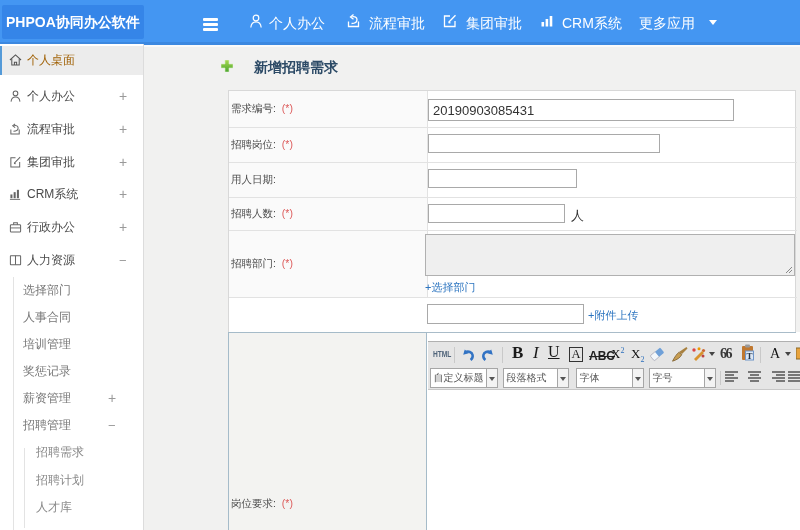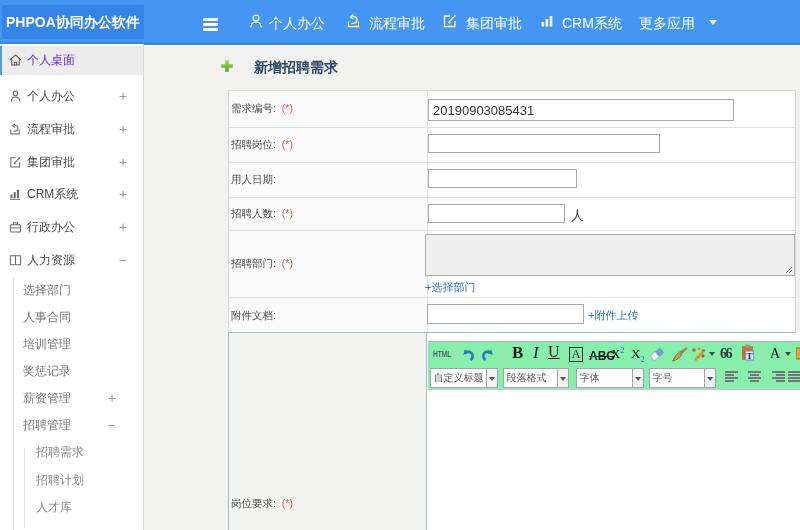--- a/index.html
+++ b/index.html
@@ -43,21 +43,21 @@
 .lbl { position:absolute; left:0; top:0; bottom:0; width:199px; background:#fafafa; border-right:1px solid #e2e2e2; }
 .lbl span.t { position:absolute; left:2px; top:50%; transform:translateY(-50%); font-size:10.5px; color:#4d4d4d; white-space:nowrap; }
 .req { color:#dd5c5c; margin-left:3px; }
 .inp { position:absolute; border:1px solid #a9a9a9; background:#fff; font-size:13px; color:#333; font-family:"Liberation Sans",sans-serif; padding-left:4px; }
 .lnk { position:absolute; font-size:11px; color:#2d75c0; }
 
 
 .edrow-lbl { position:absolute; left:228px; top:332px; width:199px; height:198px; background:#f3f3f1; border-left:1px solid #a5bbc9; border-top:1px solid #a5bbc9; border-right:1px solid #a5bbc9; }
 .edrow-lbl span.t { position:absolute; left:2px; top:164px; font-size:10.5px; color:#4d4d4d; }
 .ed { position:absolute; left:428px; top:341px; width:372px; height:189px; border-top:1px solid #b0b0b0; background:#fff; }
-.ed-tb { position:absolute; left:0; top:0; width:372px; height:48px; background:#86efac; border-bottom:1px solid #c8c8c8; }
+.ed-tb { position:absolute; left:0; top:0; width:372px; height:48px; background:#e5e5e5; border-bottom:1px solid #c8c8c8; }
 .tsep { position:absolute; top:5px; width:1px; height:16px; background:#c9c9c9; }
 .tb1 { position:absolute; top:0; height:24px; }
 svg.tb1 { height:auto; }
 .sel { position:absolute; top:26px; height:20px; background:#fff; border:1px solid #a6a6a6; font-size:10px; color:#555; }
 .sel .st { position:absolute; left:2.5px; top:50%; transform:translateY(-50%); white-space:nowrap; }
 .sel .sa { position:absolute; right:0; top:0; bottom:0; width:11px; border-left:1px solid #a6a6a6; background:#f3f3f3; }
 .sel .sa:after { content:""; position:absolute; left:2px; top:8px; border-left:3.5px solid transparent; border-right:3.5px solid transparent; border-top:4px solid #555; }
 .alg { position:absolute; top:29px; width:13px; height:11px; }
 .alg div { position:absolute; height:1.6px; background:#777; }
 </style>
@@ -103,21 +103,21 @@
   <div class="sb-active"></div>
   <div class="vline2"></div>
   <div class="vline3"></div>
 
   <div class="m1" style="top:1px;height:30px">
     <svg class="ico" viewBox="0 0 14 14">
         <path d="M1,7 L7,1.5 L13,7" fill="none" stroke="#555" stroke-width="1.1"></path>
         <path d="M3,6 V12.5 H11 V6" fill="none" stroke="#555" stroke-width="1.1"></path>
         <path d="M5.8,12.5 V9.5 H8.2 V12.5" fill="none" stroke="#555" stroke-width="1.1"></path>
       </svg>
-    <span class="txt" style="color:#6d28d9">个人桌面</span>
+    <span class="txt" style="color:#a16207">个人桌面</span>
   </div>
   <div class="m1" style="top:36.5px">
     <svg class="ico" viewBox="0 0 14 14">
         <circle cx="7" cy="4.2" r="2.5" fill="none" stroke="#666" stroke-width="1.1"></circle>
         <path d="M2.2,13 c0.4-3.2,2.2-5,4.8-5 s4.4,1.8,4.8,5" fill="none" stroke="#666" stroke-width="1.1"></path>
       </svg>
     <span class="txt">个人办公</span>
       <span class="pm">+</span>
   </div>
   <div class="m1" style="top:69.5px">
@@ -224,25 +224,20 @@
       </div>
     </div>
   <div class="row" style="top:107px; height:33px">
       <div class="lbl">
         <span class="t">招聘人数: <span class="req">(*)</span></span>
       </div>
     </div>
   <div class="row" style="top:140px; height:67px">
       <div class="lbl">
         <span class="t">招聘部门: <span class="req">(*)</span></span>
-      </div>
-    </div>
-  <div class="row" style="top:207px; height:35px; border-bottom:none">
-      <div class="lbl">
-        <span class="t">附件文档:</span>
       </div>
     </div>
 </div>
 
 <input class="inp" style="left: 428px; top: 99px; width: 306px; height: 22px;" value="20190903085431">
 <input class="inp" style="left: 428px; top: 134px; width: 232px; height: 19px;">
 <input class="inp" style="left: 428px; top: 169px; width: 149px; height: 19px;">
 <input class="inp" style="left: 428px; top: 204px; width: 137px; height: 19px;">
 <div class="abs" style="left:571px; top:207px; font-size:13px; color:#333">人</div>
 <div class="abs" style="left:425px; top:234px; width:370px; height:42px; background:#efefef; border:1px solid #b0b0b0">

